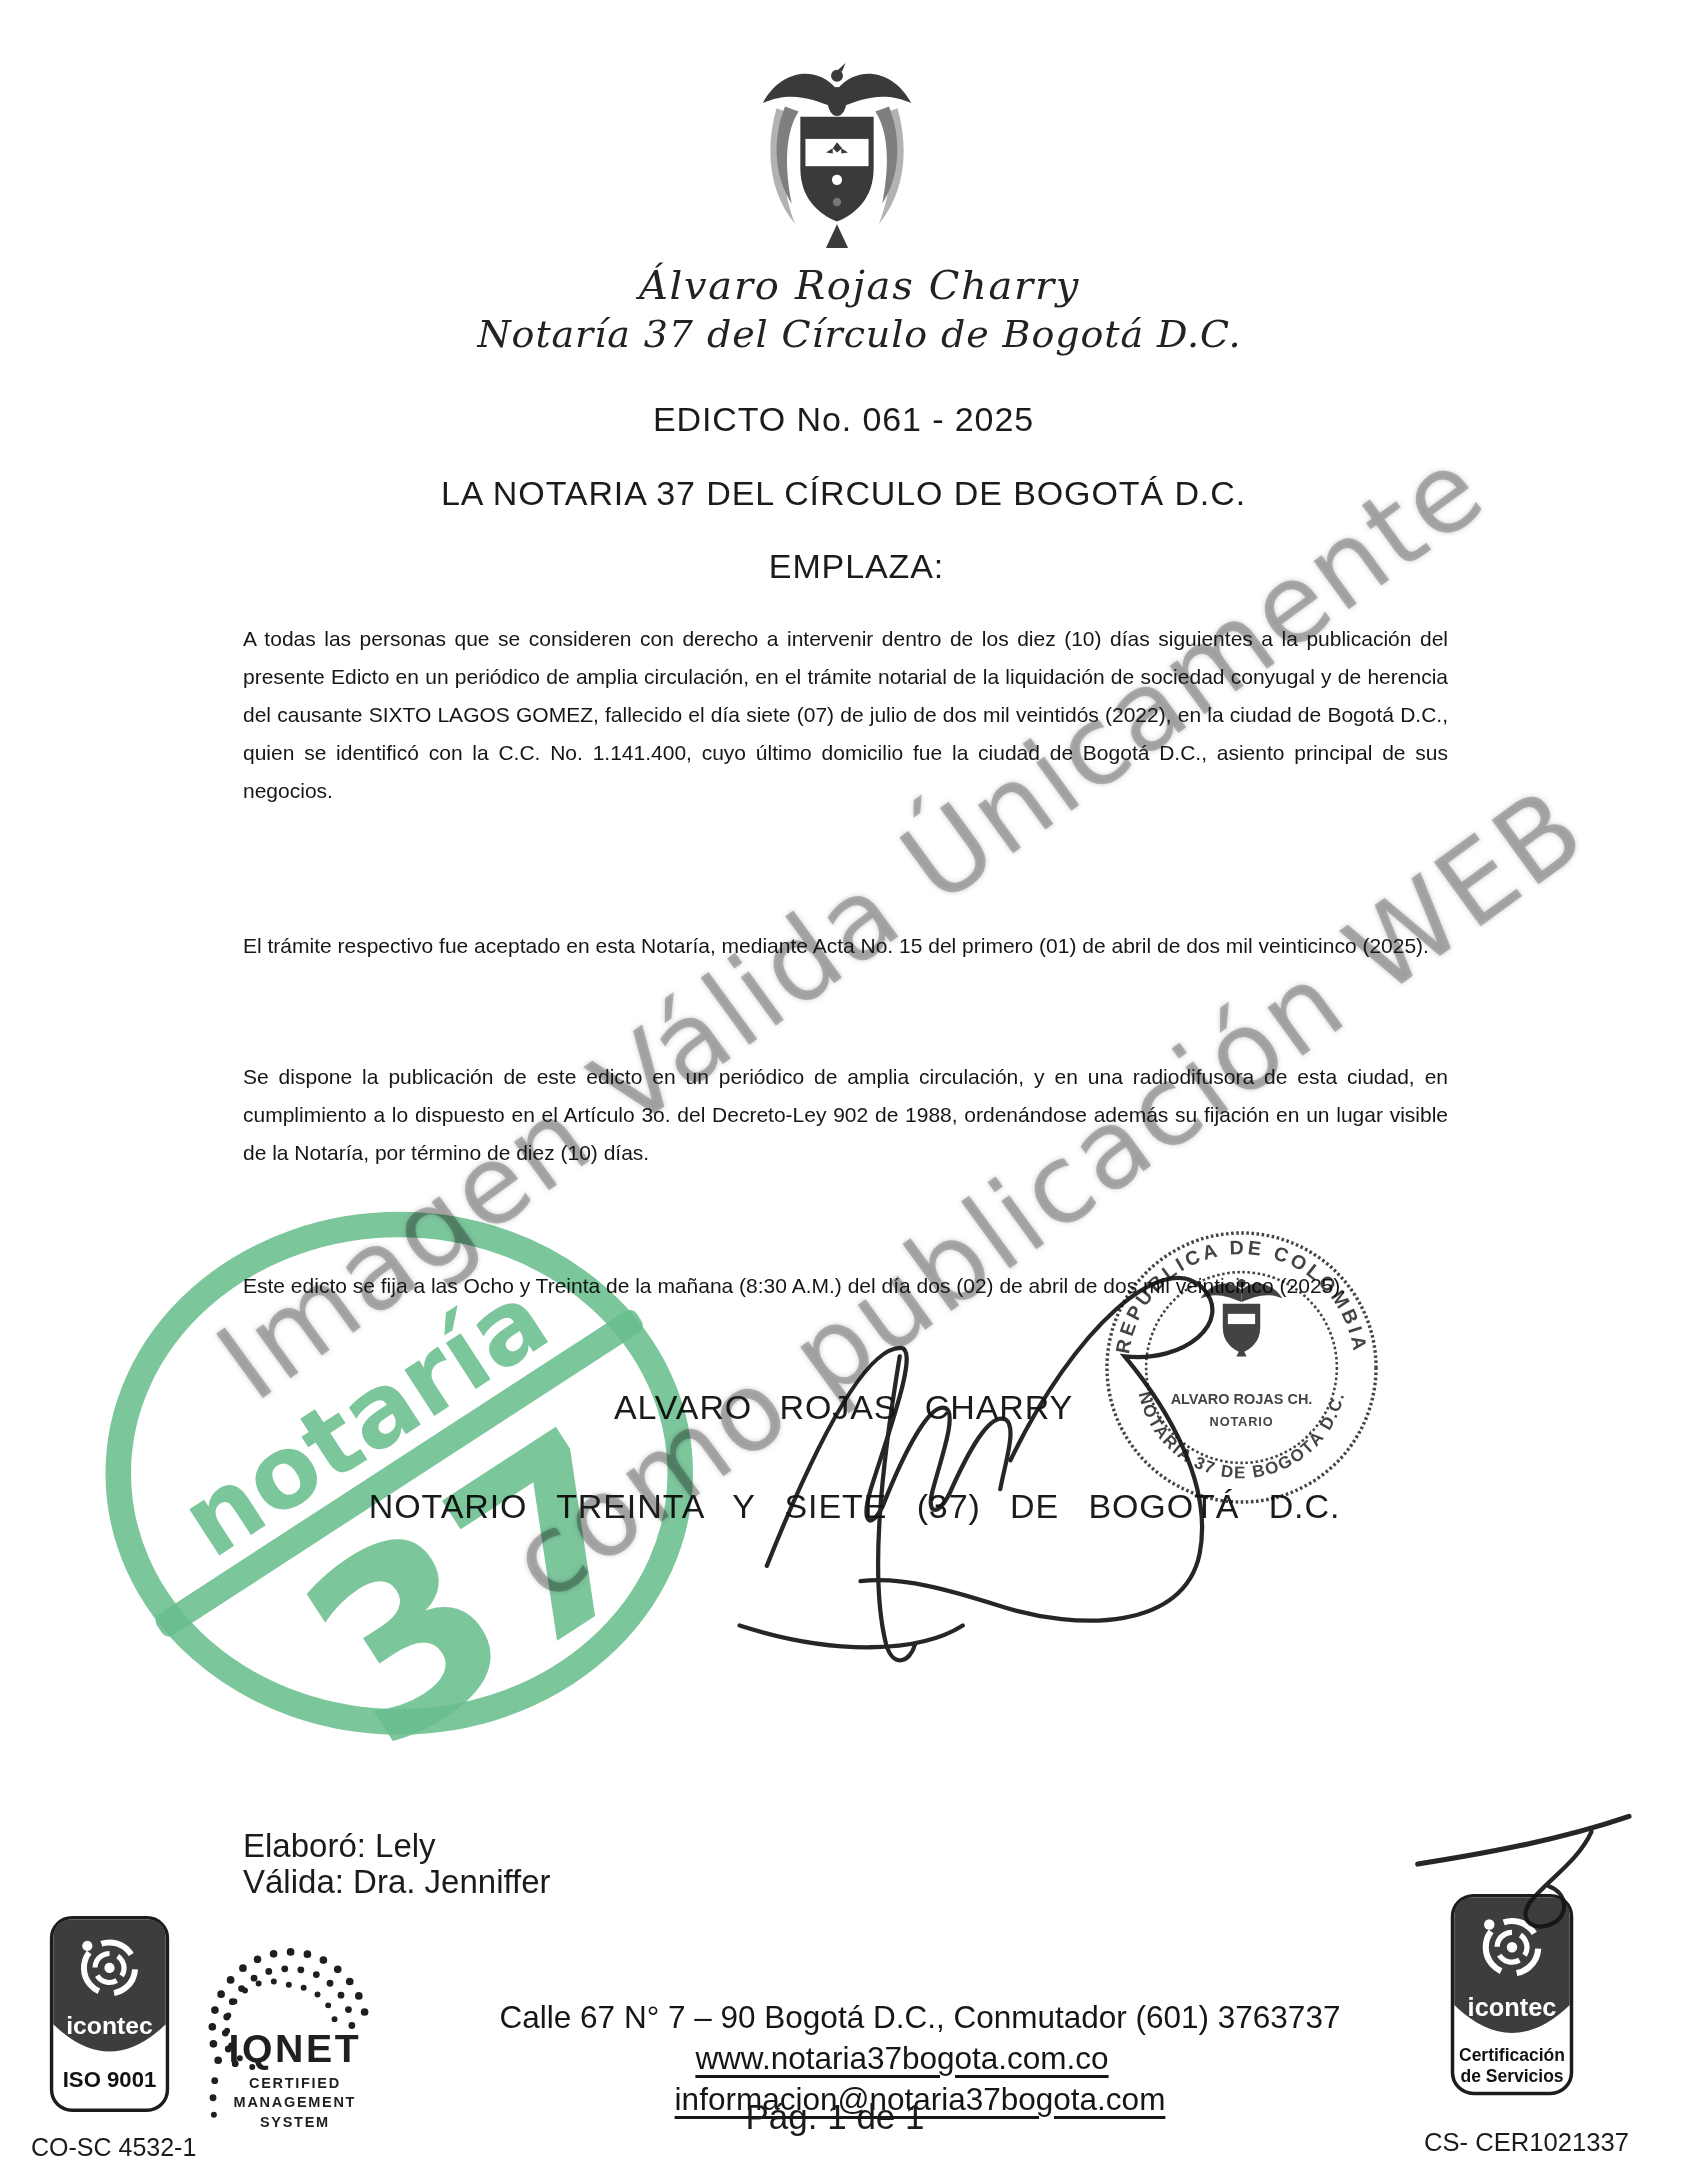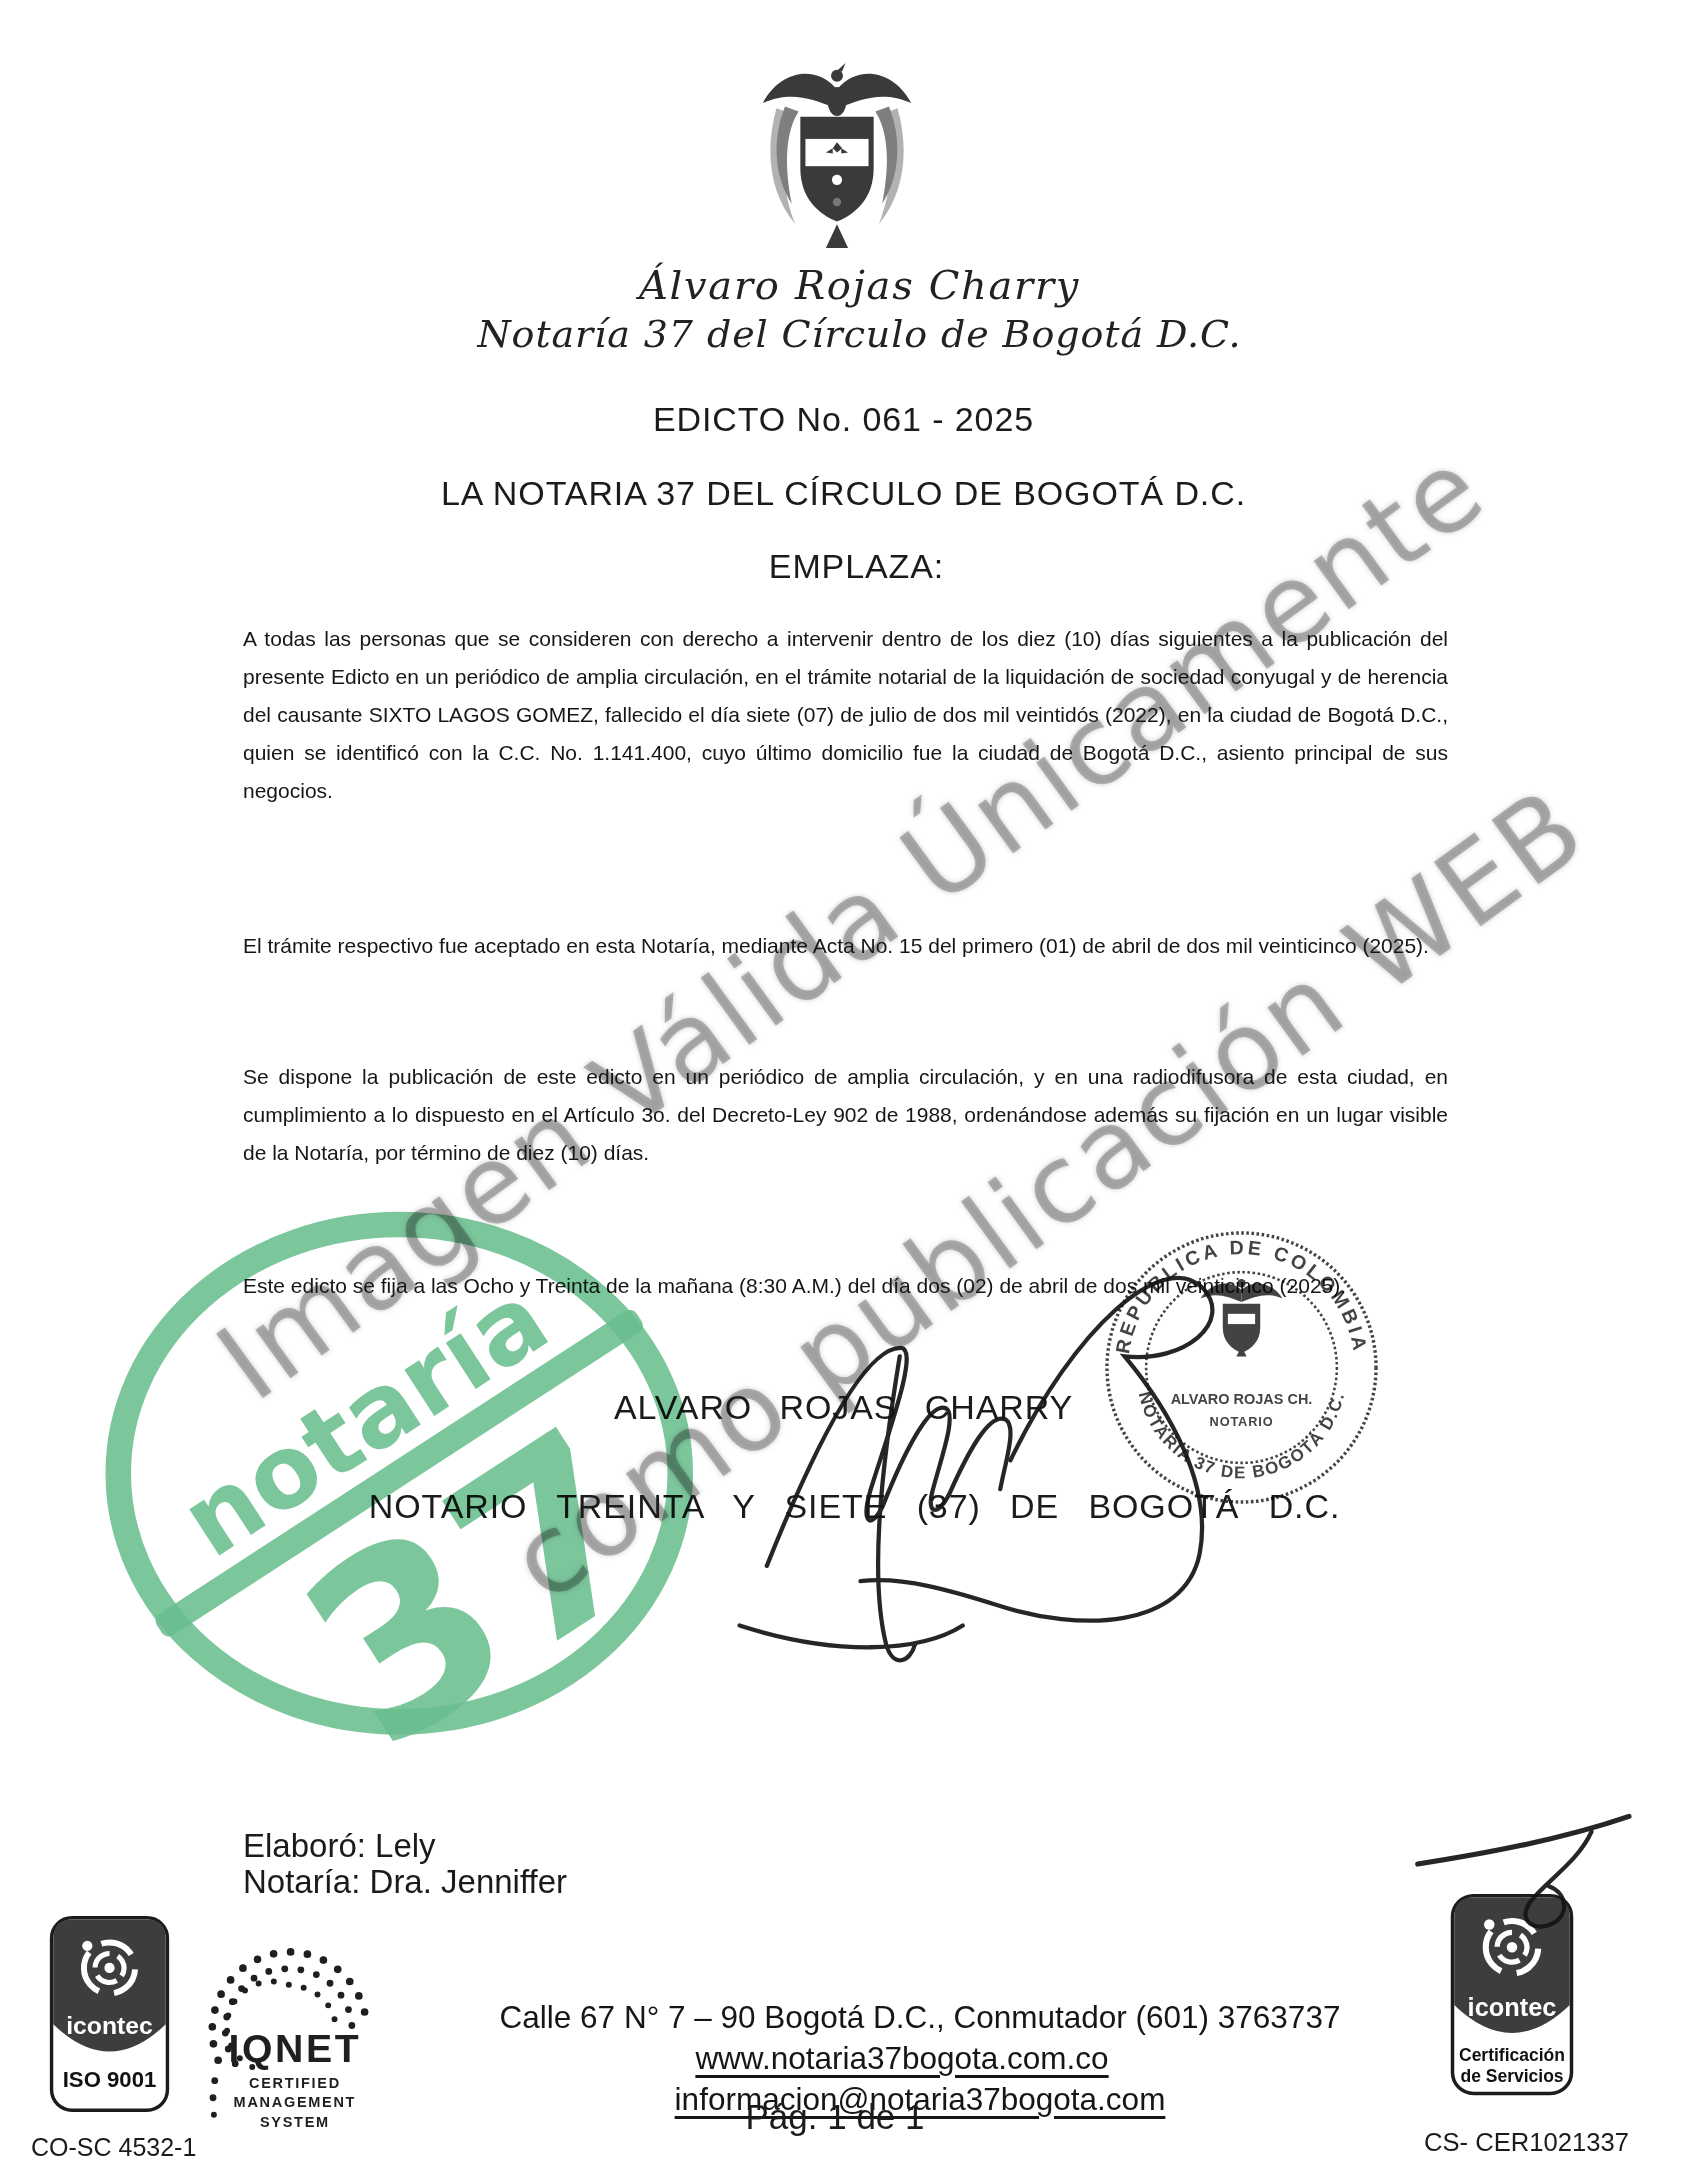--- a/index.html
+++ b/index.html
@@ -173,21 +173,21 @@
       <path d="M 1186,1714 C 1260,1560 1365,1465 1412,1512 C 1448,1552 1390,1600 1320,1592 C 1370,1652 1424,1742 1408,1824 C 1390,1912 1268,1916 1170,1884 C 1120,1868 1060,1850 1010,1856"></path>
       <path d="M 1056,1592 C 1035,1720 1020,1850 1040,1930 C 1048,1958 1068,1952 1074,1930"></path>
       <path d="M 868,1908 C 980,1944 1080,1940 1130,1908"></path>
       <path d="M 1912,2132 C 1830,2160 1740,2176 1664,2188" stroke-width="6"></path>
       <path d="M 1868,2150 C 1852,2186 1812,2210 1795,2234 C 1782,2254 1800,2268 1822,2258 C 1842,2248 1840,2222 1818,2214" stroke-width="5"></path>
     </g>
   </svg>
 
   <div class="prep">
     <div>Elaboró: Lely</div>
-    <div>Notaría: Dra. Jenniffer</div>
+    <div>Válida: Dra. Jenniffer</div>
   </div>
 
   <svg class="logo-icontec-left" width="121" height="198" viewBox="0 0 142 232">
     <rect x="3" y="3" width="136" height="226" rx="24" fill="#ffffff" stroke="#1c1c1c" stroke-width="4"></rect>
     <path d="M5,27 Q5,5 27,5 H115 Q137,5 137,27 V128 Q104,160 71,160 Q38,160 5,128 Z" fill="#3d3d3d"></path>
     <g transform="translate(71,62)" fill="none" stroke="#ffffff">
       <circle r="30" stroke-width="7" stroke-dasharray="40 18" transform="rotate(140)"></circle>
       <circle r="17" stroke-width="6" stroke-dasharray="26 10" transform="rotate(60)"></circle>
       <circle r="6" fill="#ffffff" stroke="none"></circle>
       <circle cx="-26" cy="-26" r="6" fill="#ffffff" stroke="none"></circle>

